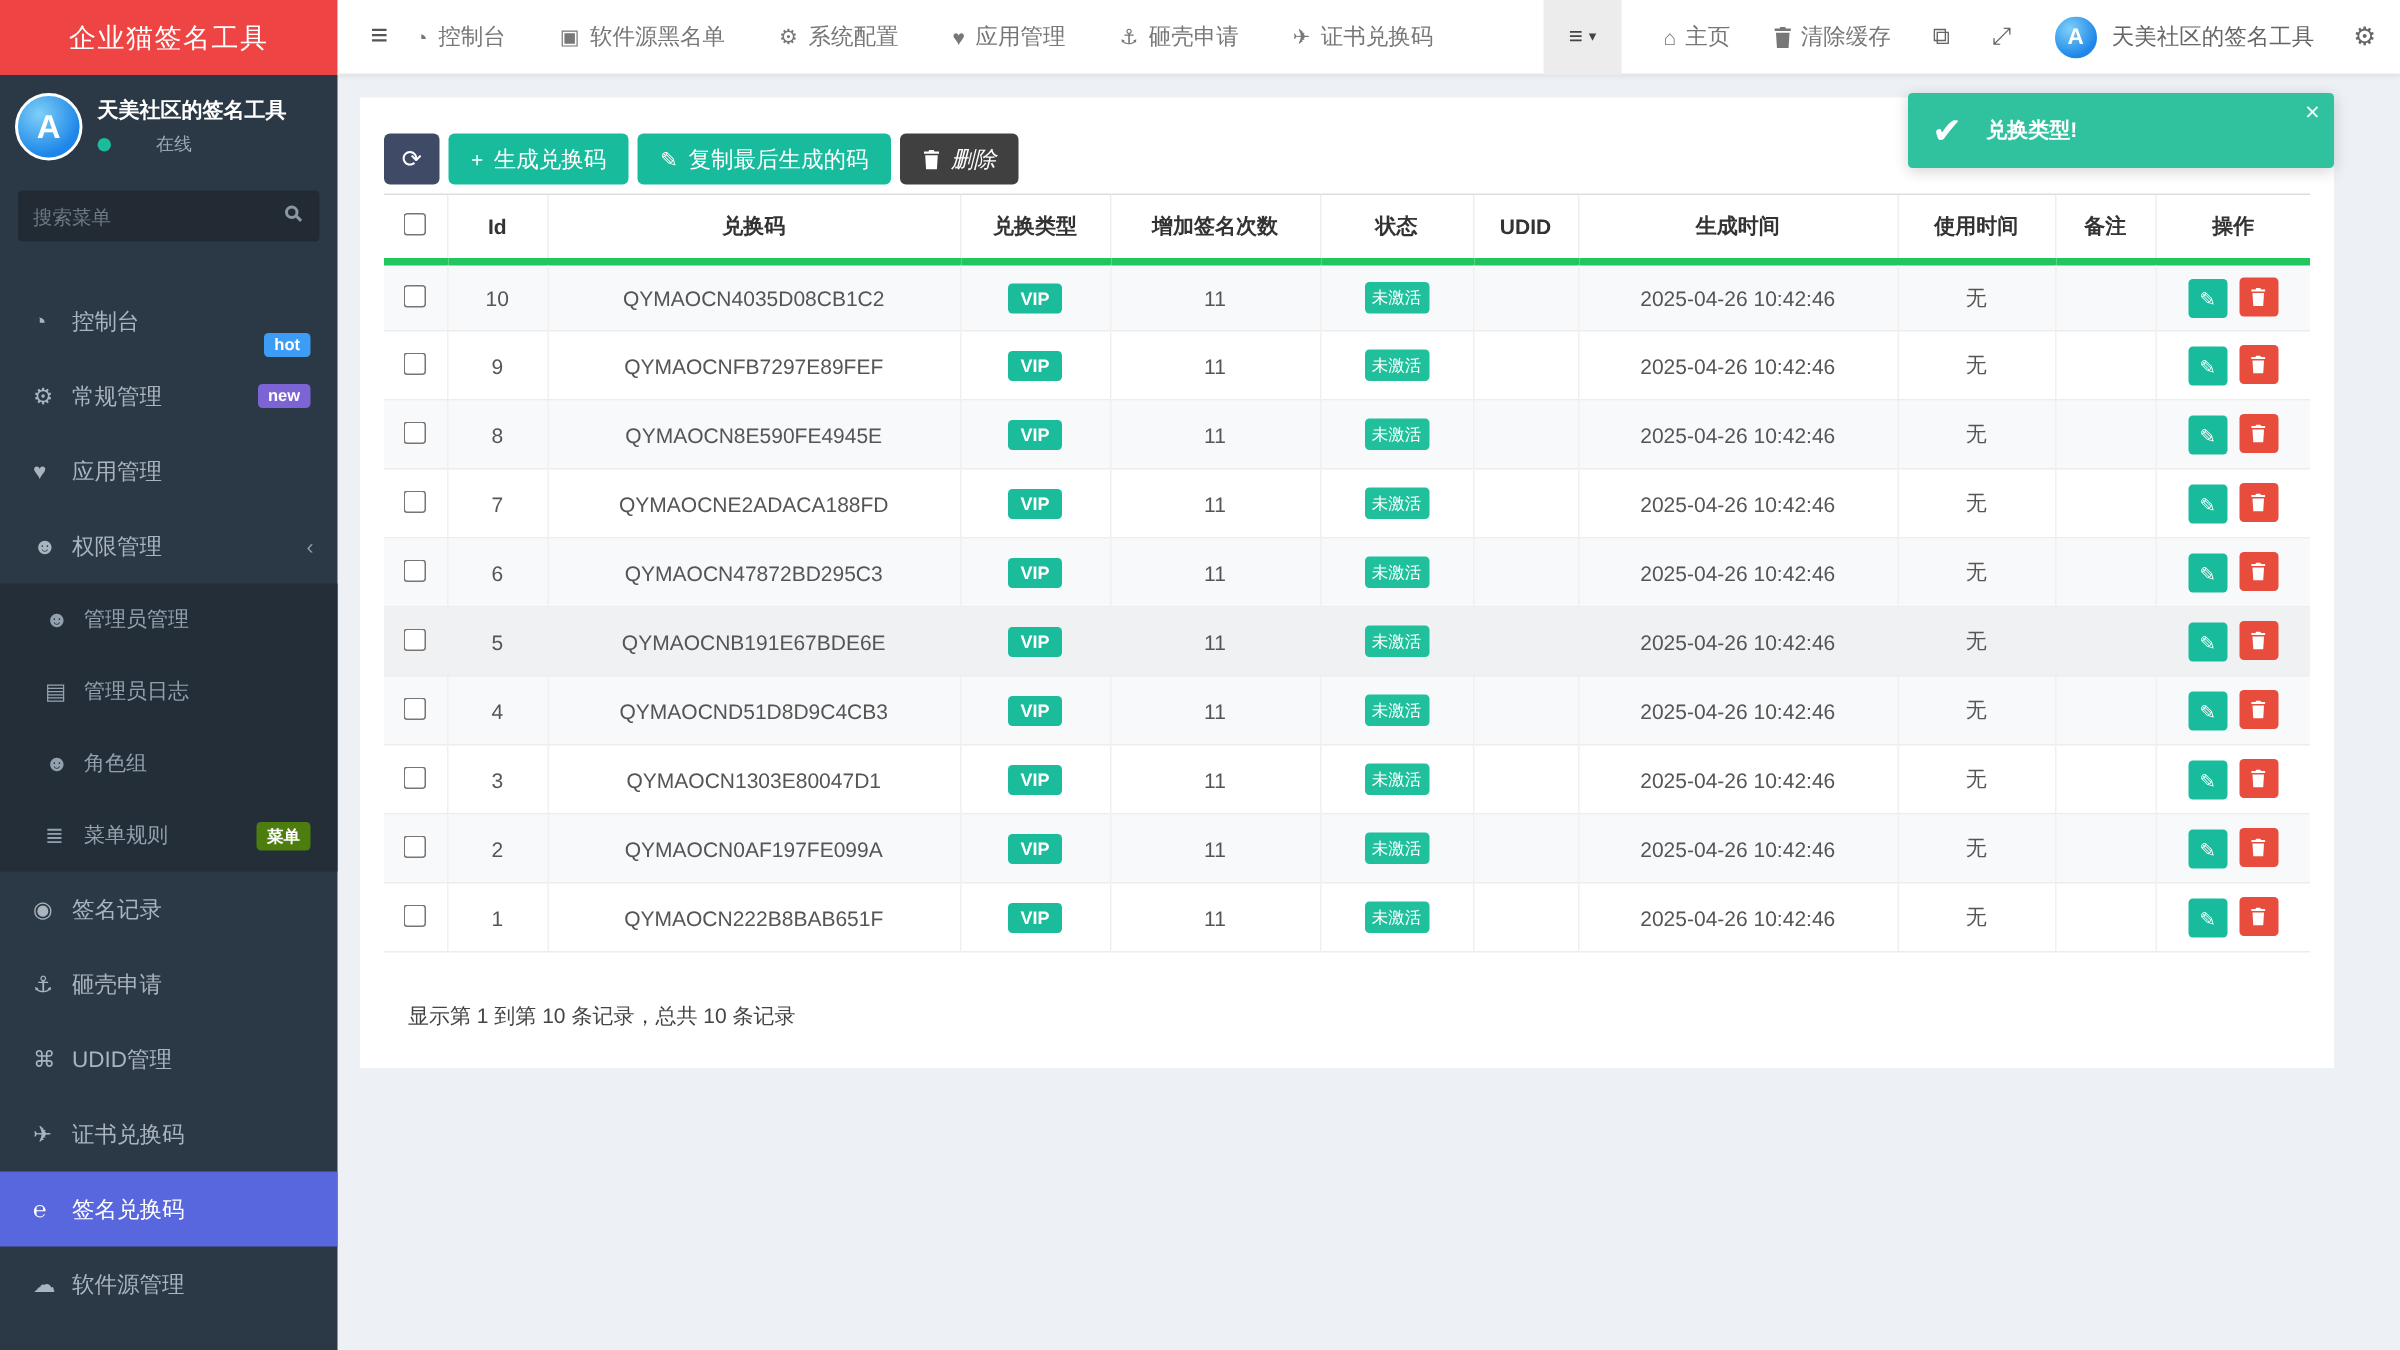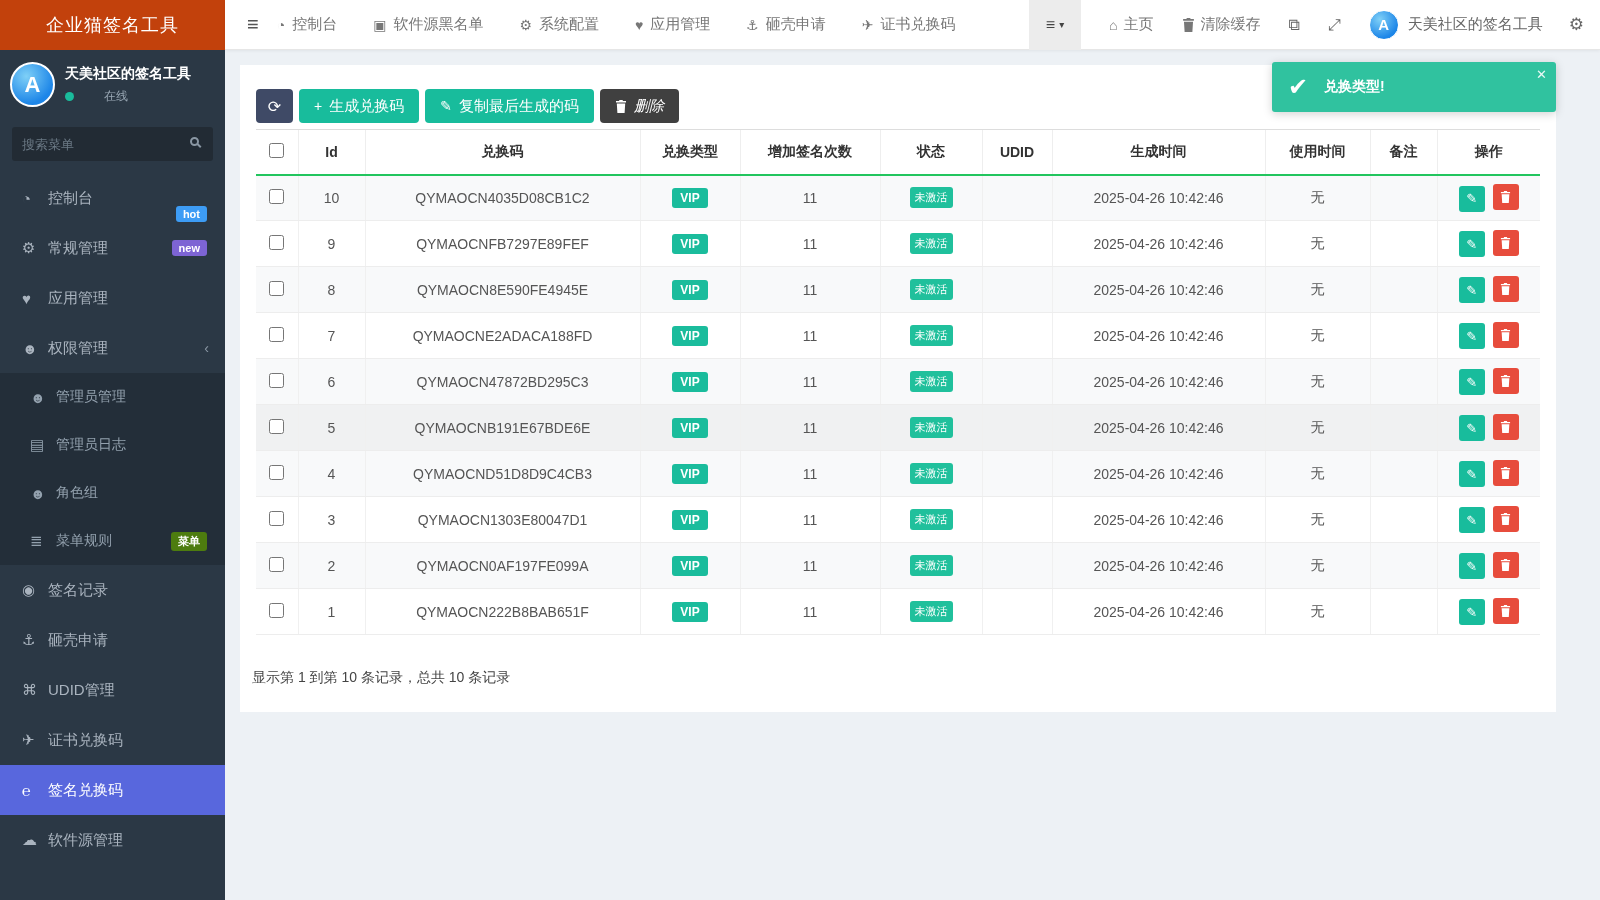--- a/index.html
+++ b/index.html
@@ -6,31 +6,31 @@
   html,body { width:1600px; height:900px; }
   body {
     position: relative; overflow: hidden;
     background: #edf1f5;
     font-family: "Liberation Sans", "DejaVu Sans", sans-serif;
     font-size: 14px; color: #333;
   }
   
   .sidebar { position:absolute; left:0; top:0; width:225px; height:900px; background:#2b3845; z-index:5; }
   .brand { height:50px; display:flex; align-items:center; justify-content:center;
-           color:#fff; font-size:18px; letter-spacing:1px; background:#c2410c; }
+           color:#fff; font-size:18px; letter-spacing:1px; background:#ef4444; }
   .profile { display:flex; align-items:center; padding:12px 10px; }
   .avatar { width:45px; height:45px; border-radius:50%; flex:0 0 45px;
             background: radial-gradient(circle at 35% 30%, #7fd0f7, #1d86e8 70%);
             display:flex; align-items:center; justify-content:center;
             color:#fff; font-weight:bold; font-size:22px; border:2px solid #fff; }
   .profile-info { margin-left:10px; }
   .profile-name { color:#fff; font-weight:bold; font-size:14px; }
   .profile-status { color:#9aa8b5; font-size:12px; margin-top:5px; display:flex; align-items:center;gap:24px; }
   .dot { width:9px; height:9px; border-radius:50%; background:#1abc9c; margin-right:6px; display:inline-block; }
-  .side-search { margin:8px 12px 12px; position:relative; }
+  .side-search { margin:8px 12px 28px; position:relative; }
   .side-search input { width:100%; height:34px; background:#222b34; border:none; border-radius:3px;
                        color:#c2ccd6; padding:0 32px 0 10px; font-size:13px; outline:none; }
   .side-search input::placeholder { color:#6b7985; }
   .mag { width:9px; height:9px; border:2px solid currentColor; border-radius:50%; position:relative; display:inline-block; }
   .mag::after { content:""; position:absolute; width:2px; height:5px; background:currentColor;
                 transform:rotate(-45deg); right:-3px; bottom:-4px; }
   .side-search .mag { position:absolute; right:14px; top:10px; color:#8a97a3; }
   .menu { }
   .s-item { height:50px; display:flex; align-items:center; padding:0 14px 0 22px;
             color:#aab4bf; font-size:15px; cursor:pointer; }
@@ -75,37 +75,37 @@
   .gbtn { width:49px; height:34px; background:#fff; border:1px solid #ddd; color:#777;
           display:flex; align-items:center; justify-content:center; gap:3px; cursor:pointer; font-size:13px; }
   .btn-group .gbtn + .gbtn { border-left:none; }
   .btn-group .gbtn:first-child { border-radius:4px 0 0 4px; }
   .btn-group .gbtn:last-child  { border-radius:0 4px 4px 0; }
   .gbtn-search { width:44px; border:1px solid #ddd; border-radius:4px; margin-left:8px; }
   .caret { font-size:9px; color:#888; }
   
   table { border-collapse:collapse; table-layout:fixed; width:1284px; margin:6px 16px 0; }
   th { height:45px; font-weight:bold; font-size:14px; color:#333; text-align:center;
-       border-top:1px solid #ddd; border-bottom:2px solid #22c55e; border-left:1px solid #eee; background:#fff; }
+       border-top:1px solid #ddd; border-bottom:5px solid #22c55e; border-left:1px solid #eee; background:#fff; }
   th:first-child { border-left:none; }
   td { height:46px; text-align:center; font-size:14px; color:#555;
        border-bottom:1px solid #ededed; border-left:1px solid #f0f0f0; }
   td:first-child { border-left:none; }
   tr.striped td { background:#f8f9fa; }
   tr.hover td { background:#f0f1f2; }
   input[type=checkbox] { width:15px; height:15px; cursor:pointer; }
   .badge-type { background:#1abc9c; color:#fff; font-size:12px; font-weight:bold;
                 border-radius:3px; padding:3px 8px; display:inline-block; }
   .badge-status { background:#20c09c; color:#fff; font-size:11px;
                   border-radius:3px; padding:3px 5px; display:inline-block; }
   .op-btn { width:26px; height:26px; border:none; border-radius:3px; color:#fff; cursor:pointer;
             display:inline-flex; align-items:center; justify-content:center; margin:0 2px; }
   .op-edit { background:#18bc9c; font-size:13px; }
   .op-del  { background:#e74c3c; }
-  .summary { margin:34px 12px 0; font-size:14px; color:#444; }
+  .summary { margin:34px 32px 0; font-size:14px; color:#444; }
   
   .toast { position:absolute; left:1272px; top:62px; width:284px; height:50px; background:#30c29f;
            border-radius:3px; box-shadow:0 2px 10px rgba(0,0,0,.18); z-index:20;
            display:flex; align-items:center; padding:0 16px; color:#fff; }
   .toast-check { font-size:24px; font-weight:bold; }
   .toast-msg { font-size:14px; font-weight:bold; margin-left:16px; }
   .toast-close { position:absolute; top:5px; right:9px; font-size:13px; font-weight:bold;
                  color:#fff; opacity:.9; cursor:pointer; }
 </style>
 </head>

